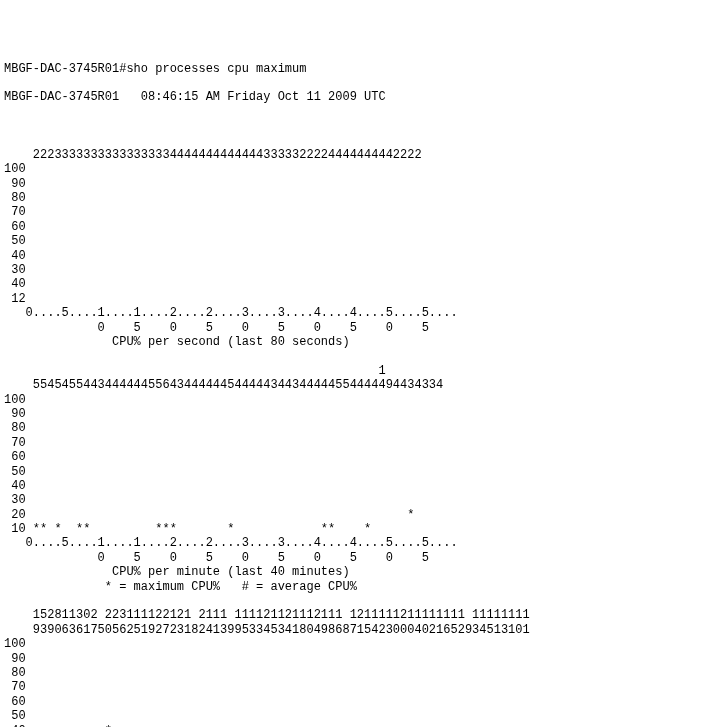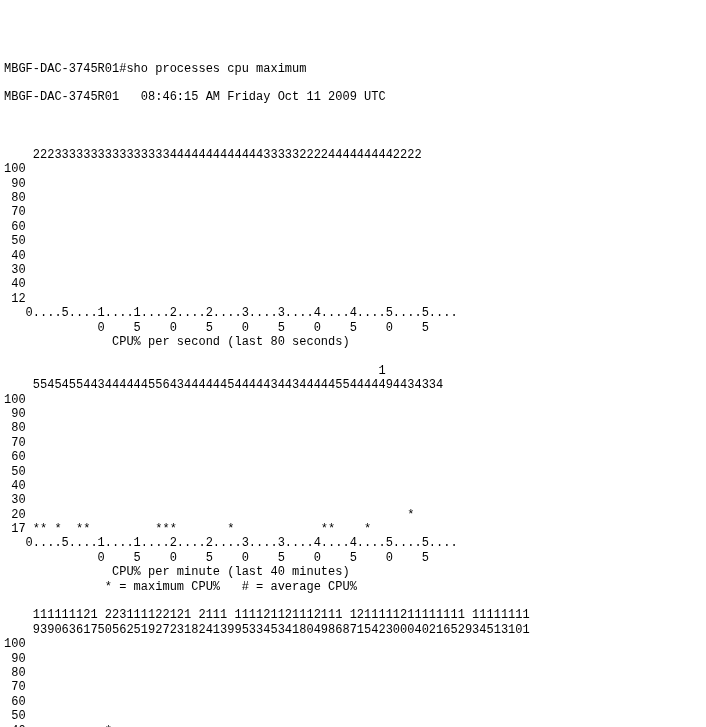--- a/index.html
+++ b/index.html
@@ -46,27 +46,27 @@
 <span class="terminal-line">    554545544344444455643444444544444344344444554444494434334</span>
 <span class="terminal-line">100</span>
 <span class="terminal-line"> 90</span>
 <span class="terminal-line"> 80</span>
 <span class="terminal-line"> 70</span>
 <span class="terminal-line"> 60</span>
 <span class="terminal-line"> 50</span>
 <span class="terminal-line"> 40</span>
 <span class="terminal-line"> 30</span>
 <span class="terminal-line"> 20                                                     *</span>
-<span class="terminal-line"> 17 ** *  **         ***       *            **    *</span>
+<span class="terminal-line"> 10 ** *  **         ***       *            **    *</span>
 <span class="terminal-line">   0....5....1....1....2....2....3....3....4....4....5....5....</span>
 <span class="terminal-line">             0    5    0    5    0    5    0    5    0    5</span>
 <span class="terminal-line">               CPU% per minute (last 40 minutes)</span>
 <span class="terminal-line">              * = maximum CPU%   # = average CPU%</span>
 
-<span class="terminal-line">    111111121 223111122121 2111 111121121112111 1211111211111111 11111111</span>
+<span class="terminal-line">    152811302 223111122121 2111 111121121112111 1211111211111111 11111111</span>
 <span class="terminal-line">    939063617505625192723182413995334534180498687154230004021652934513101</span>
 <span class="terminal-line">100</span>
 <span class="terminal-line"> 90</span>
 <span class="terminal-line"> 80</span>
 <span class="terminal-line"> 70</span>
 <span class="terminal-line"> 60</span>
 <span class="terminal-line"> 50</span>
 <span class="terminal-line"> 40           *</span>
 
 

